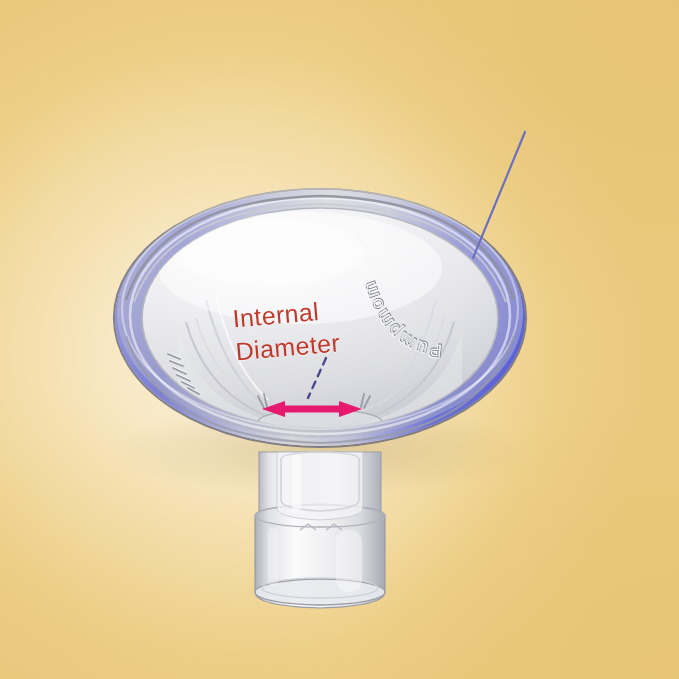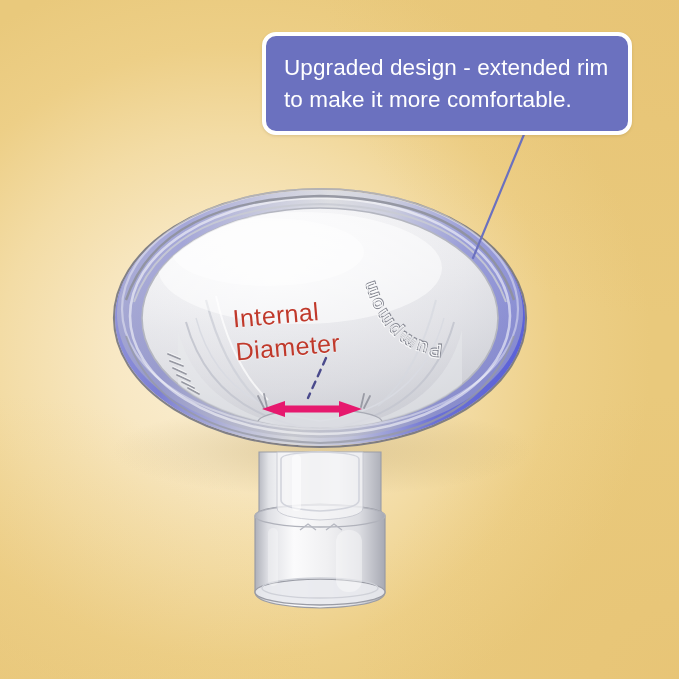--- a/index.html
+++ b/index.html
@@ -273,20 +273,14 @@
     </text>
   </svg>
 
   <div class="id-label"><span>Internal
 Diameter</span></div>
 
   <svg class="leader-line" viewBox="0 0 110 135">
     <line x1="70" y1="2" x2="18" y2="128" stroke="#6b71bf" stroke-width="2.2" stroke-linecap="round"></line>
   </svg>
 
-  <div class="callout">
-    <div class="callout-text">
-      <div>Upgraded design - extended rim</div>
-      <div>to make it more comfortable.</div>
-    </div>
-  </div>
 
 </div>
 
 </body></html>

